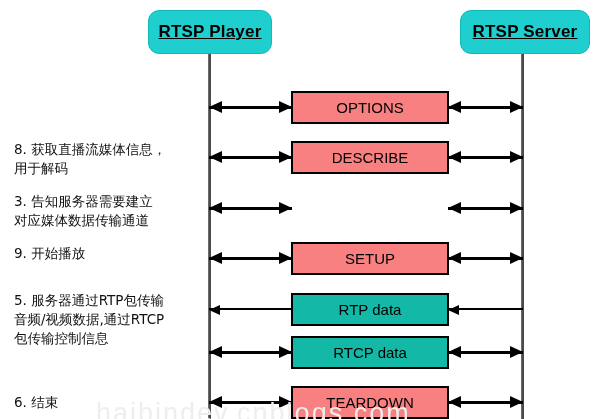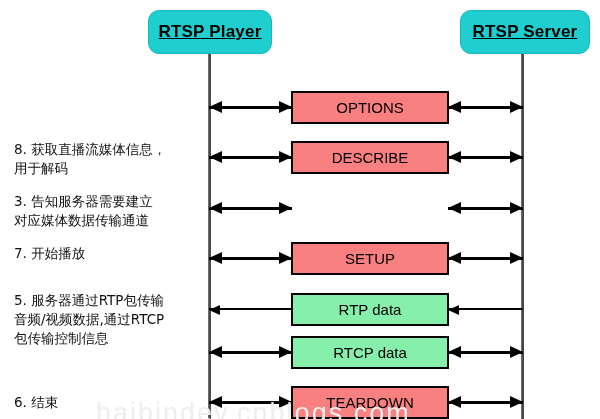--- a/index.html
+++ b/index.html
@@ -59,21 +59,21 @@
     width:158px;
     height:33px;
     border:2px solid #000000;
     box-sizing:border-box;
     display:flex;align-items:center;justify-content:center;
     font-size:15px;
     color:#000000;
     font-family:"Liberation Sans","DejaVu Sans",sans-serif;
   }
   .msg.req{background:#F98080;}
-  .msg.data{background:#86efac;}
+  .msg.data{background:#14b8a6;}
 
   
   .arrow{position:absolute;height:13px;}
   .arrow .shaft{
     position:absolute;
     top:5px;left:0;right:0;
     height:3px;background:#000000;
   }
   .arrow.thin .shaft{height:2px;top:5px;}
   .arrow .head{
@@ -122,21 +122,21 @@
     <span>RTSP Server</span>
   </div>
 
   <div class="lifeline" id="lifeline-player"></div>
   <div class="lifeline" id="lifeline-server"></div>
 
   <div class="note" style="top:140px">8. 获取直播流媒体信息，
 用于解码</div>
   <div class="note" style="top:192px">3. 告知服务器需要建立
 对应媒体数据传输通道</div>
-  <div class="note" style="top:244px">7. 开始播放</div>
+  <div class="note" style="top:244px">9. 开始播放</div>
   <div class="note" style="top:291px">5. 服务器通过RTP包传输
 音频/视频数据,通过RTCP
 包传输控制信息</div>
   <div class="note" style="top:393px">6. 结束</div>
 
   <div class="arrow side-left" style="top:101px">
     <div class="shaft"></div>
     <div class="head left"></div>
     <div class="head right"></div>
   </div>

